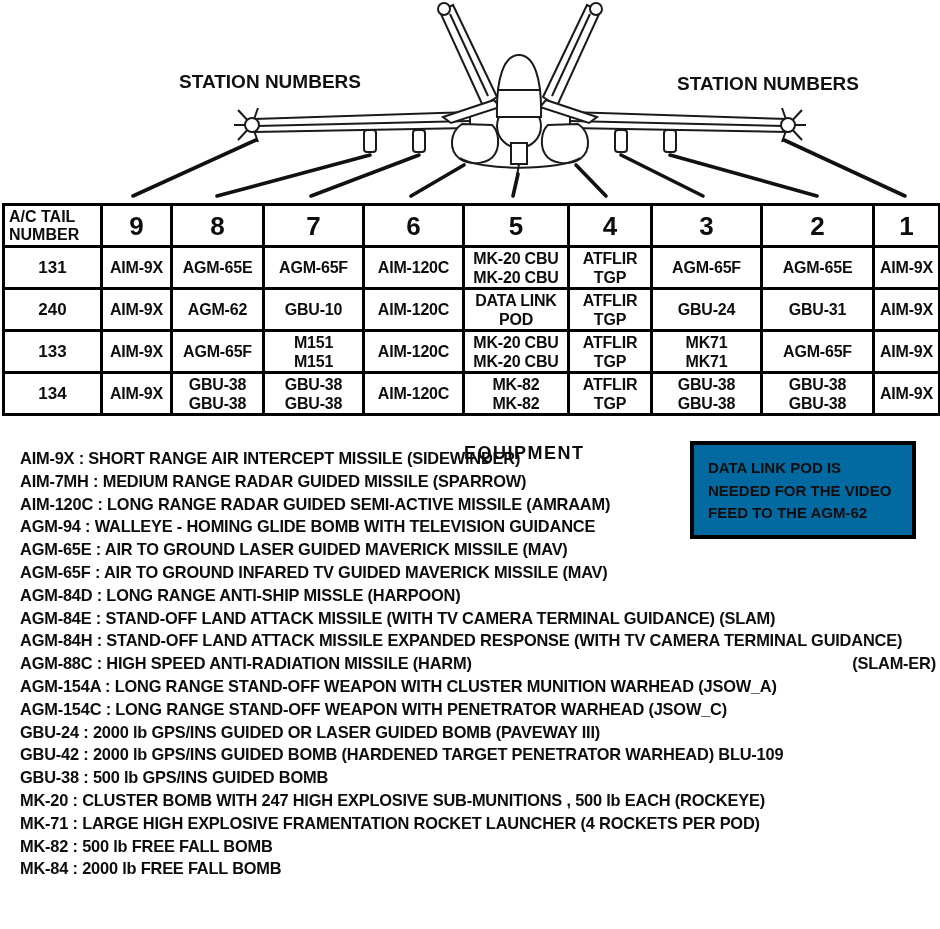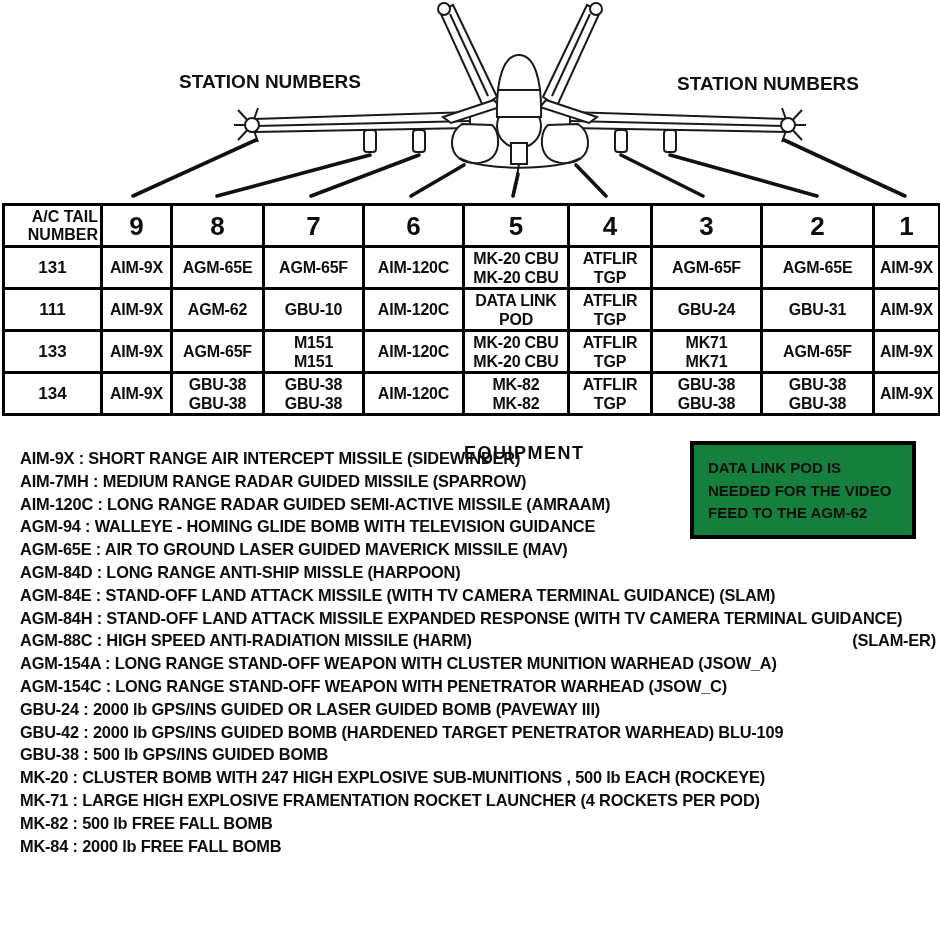--- a/index.html
+++ b/index.html
@@ -9,39 +9,39 @@
 
   
   .top-svg{position:absolute;left:0;top:0;width:940px;height:200px;}
 
   
   .loadout{position:absolute;left:2px;top:203px;width:936px;
            border-collapse:collapse;table-layout:fixed;}
   .loadout td,.loadout th{border:3px solid #000;background:#fff;
            text-align:center;vertical-align:middle;font-weight:bold;
            white-space:pre-line;padding:0 2px;overflow:hidden;}
-  .loadout th.corner{font-size:16px;line-height:18px;text-align:right;padding-left:4px;}
+  .loadout th.corner{font-size:16px;line-height:18px;text-align:left;padding-left:4px;}
   .loadout th.stnum{font-size:26px;line-height:26px;}
   .loadout tr.hdr{height:42px;}
   .loadout tr.data{height:42px;}
   .loadout td.tail{font-size:17px;}
   .loadout td.cell{font-size:16px;line-height:19px;letter-spacing:-0.2px;}
 
   
   .equip-title{position:absolute;left:464px;top:423px;font-size:18px;
                font-weight:bold;letter-spacing:1.5px;margin-top:20px;}
   .equip-list{position:absolute;left:20px;top:447px;width:916px;}
   .equip-line{position:relative;height:22.8px;line-height:22.8px;
               font-size:16.4px;font-weight:bold;letter-spacing:-0.2px;
               white-space:nowrap;}
   .slam-tag{position:absolute;right:0;top:0;margin-left:8px;}
 
   
   .note-box{position:absolute;left:690px;top:441px;width:196px;
-            border:4px solid #000;background:#15803d;padding:12px 8px 10px 14px;
+            border:4px solid #000;background:#0369a1;padding:12px 8px 10px 14px;
             font-size:15px;font-weight:bold;line-height:22.5px;
             white-space:pre-line;}
 </style>
 </head>
 <body>
 
 <div class="stage">
 
   <svg class="top-svg" viewBox="0 0 940 200">
     <g stroke="#1a1a1a" stroke-width="2" fill="#ffffff">
@@ -146,21 +146,21 @@
       <td class="cell">AIM-120C</td>
       <td class="cell">MK-20 CBU
 MK-20 CBU</td>
       <td class="cell">ATFLIR
 TGP</td>
       <td class="cell">AGM-65F</td>
       <td class="cell">AGM-65E</td>
       <td class="cell">AIM-9X</td>
     </tr>
     <tr class="data">
-      <td class="tail">111</td>
+      <td class="tail">240</td>
       <td class="cell">AIM-9X</td>
       <td class="cell">AGM-62</td>
       <td class="cell">GBU-10</td>
       <td class="cell">AIM-120C</td>
       <td class="cell">DATA LINK
 POD</td>
       <td class="cell">ATFLIR
 TGP</td>
       <td class="cell">GBU-24</td>
       <td class="cell">GBU-31</td>
@@ -204,20 +204,21 @@
     </table>
 
   <div class="equip-title">EQUIPMENT</div>
 
   <div class="equip-list">
     <div class="equip-line">AIM-9X : SHORT RANGE AIR INTERCEPT MISSILE (SIDEWINDER)</div>
     <div class="equip-line">AIM-7MH : MEDIUM RANGE RADAR GUIDED MISSILE  (SPARROW)</div>
     <div class="equip-line">AIM-120C : LONG RANGE  RADAR  GUIDED SEMI-ACTIVE MISSILE  (AMRAAM)</div>
     <div class="equip-line">AGM-94   :  WALLEYE - HOMING GLIDE BOMB WITH TELEVISION GUIDANCE</div>
     <div class="equip-line">AGM-65E : AIR TO GROUND LASER GUIDED MAVERICK MISSILE  (MAV)</div>
+    <div class="equip-line">AGM-65F : AIR TO GROUND INFARED TV  GUIDED MAVERICK MISSILE  (MAV)</div>
     <div class="equip-line">AGM-84D : LONG RANGE ANTI-SHIP MISSLE  (HARPOON)</div>
     <div class="equip-line">AGM-84E :  STAND-OFF LAND ATTACK MISSILE   (WITH TV CAMERA TERMINAL GUIDANCE)  (SLAM)</div>
     <div class="equip-line">AGM-84H :  STAND-OFF LAND ATTACK MISSILE EXPANDED RESPONSE   (WITH TV CAMERA TERMINAL GUIDANCE)</div>
     <div class="equip-line"><span>AGM-88C : HIGH SPEED ANTI-RADIATION MISSILE  (HARM)</span><span class="slam-tag">(SLAM-ER)</span></div>
     <div class="equip-line">AGM-154A : LONG RANGE STAND-OFF WEAPON WITH CLUSTER MUNITION WARHEAD  (JSOW_A)</div>
     <div class="equip-line">AGM-154C : LONG RANGE STAND-OFF WEAPON WITH PENETRATOR WARHEAD   (JSOW_C)</div>
     <div class="equip-line">GBU-24 : 2000 lb GPS/INS GUIDED  OR LASER GUIDED BOMB  (PAVEWAY III)</div>
     <div class="equip-line">GBU-42 : 2000 lb GPS/INS GUIDED BOMB  (HARDENED TARGET PENETRATOR WARHEAD)  BLU-109</div>
     <div class="equip-line">GBU-38 : 500 lb GPS/INS GUIDED BOMB</div>
     <div class="equip-line">MK-20 : CLUSTER BOMB WITH 247 HIGH EXPLOSIVE SUB-MUNITIONS , 500 lb EACH  (ROCKEYE)</div>

